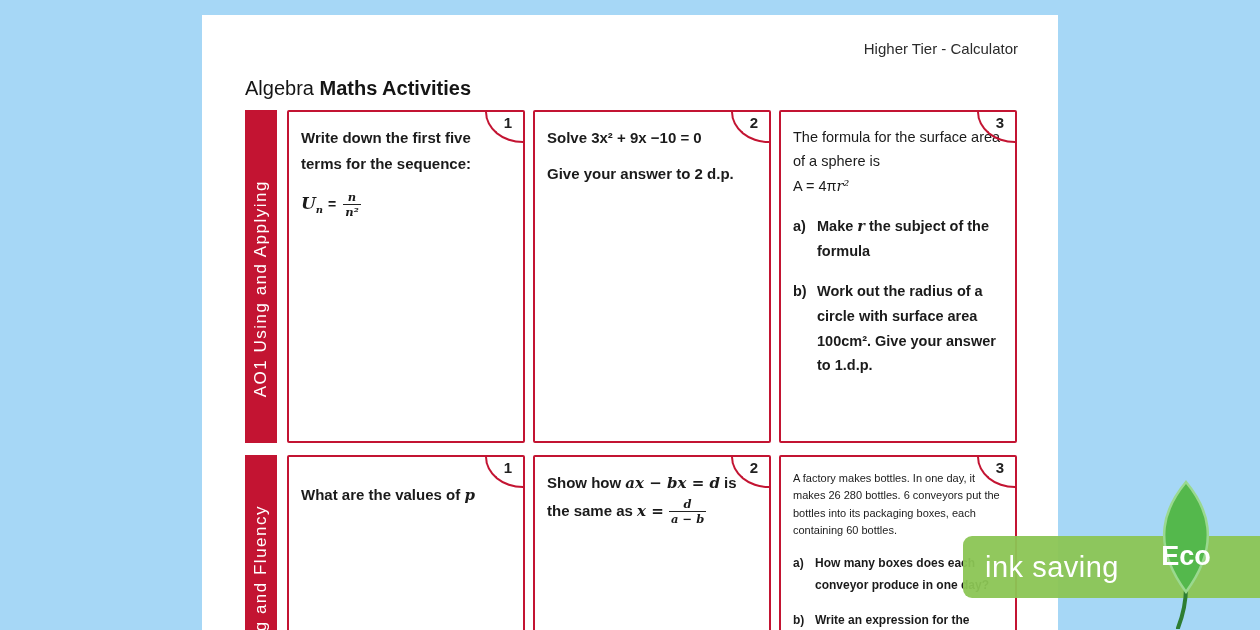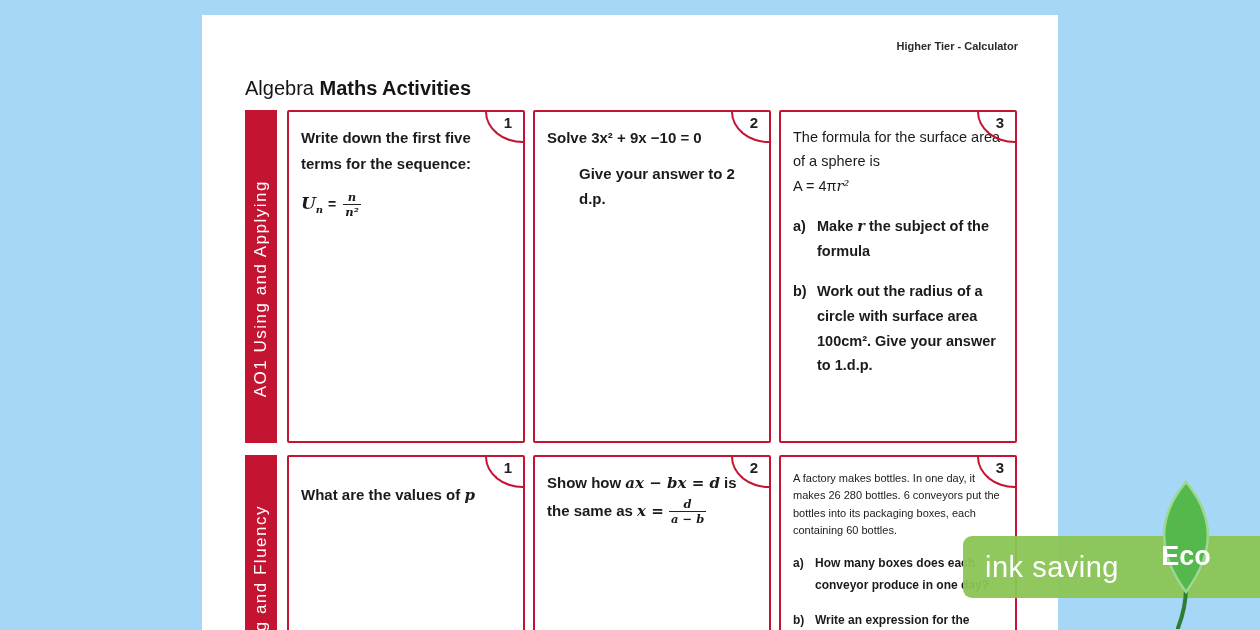--- a/index.html
+++ b/index.html
@@ -18,21 +18,21 @@
     color:var(--ink);
   }
   .page{
     position:absolute;
     left:202px;top:15px;
     width:856px;height:800px;
     background:#ffffff;
   }
   .corner-label{
     position:absolute;top:25px;right:40px;
-    font-size:11px;font-weight:700;color:#2b2b2b;
+    font-size:15px;font-weight:400;color:#2b2b2b;
   }
   .title{
     position:absolute;left:43px;top:62px;
     font-size:20px;font-weight:400;color:#151515;
   }
   .title .bold{font-weight:700;margin-top:13px;}
 
   .row{position:absolute;left:43px;display:flex;gap:10px;}
   .row1{top:95px;height:333px;width:772px;}
   .row2{top:440px;height:360px;width:772px;}
@@ -63,21 +63,21 @@
     border-bottom-left-radius:100%;
     border-left:2px solid var(--red);
     border-bottom:2px solid var(--red);
     display:flex;align-items:flex-start;justify-content:flex-end;
     padding:2px 11px 0 0;
   }
   .badge-num{font-size:15px;font-weight:600;color:#222;}
 
   .bold15{font-size:15px;font-weight:700;line-height:1.7;}
   .reg{font-size:14.5px;font-weight:400;line-height:1.68;}
-  .mt10{margin-top:10px;margin-left:32px;}
+  .mt10{margin-top:10px;}
   .mt12{margin-top:12px;}
 
   .math{
     font-family:"DejaVu Serif","Liberation Serif",serif;
     font-style:italic;
   }
   .u-base{font-size:17px;font-weight:700;}
   .u-sub{font-size:10px;font-weight:700;vertical-align:-4px;}
   .eq{font-weight:700;font-size:14px;margin:0 7px 0 5px;}
   .frac{

